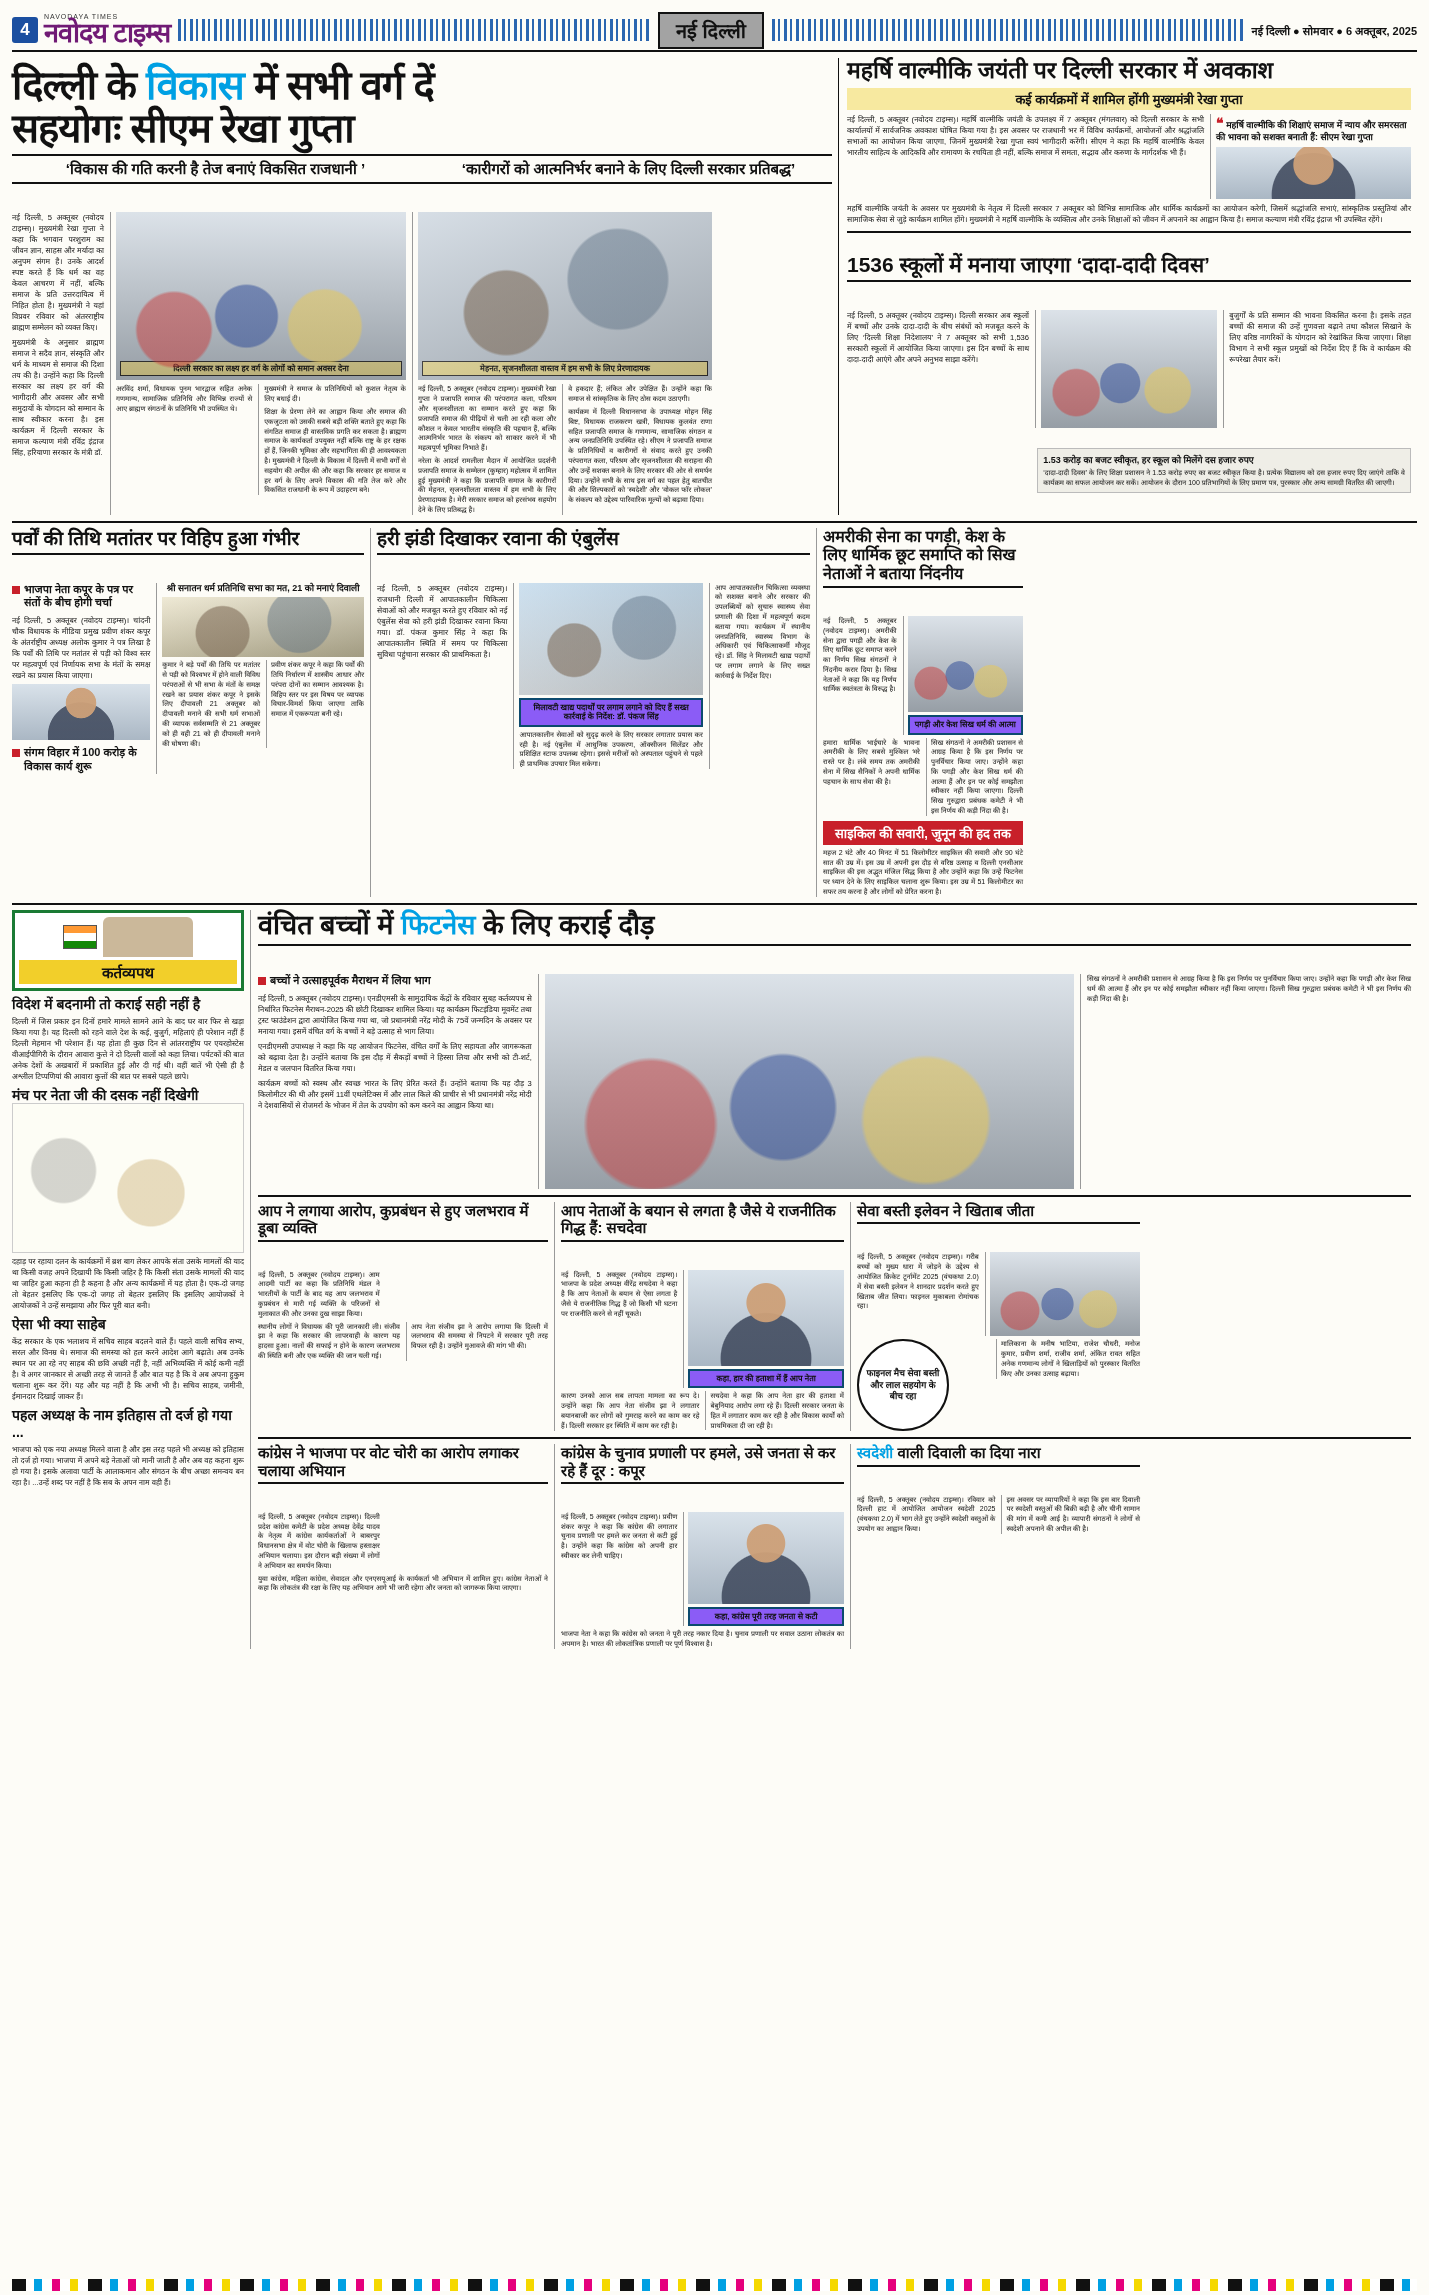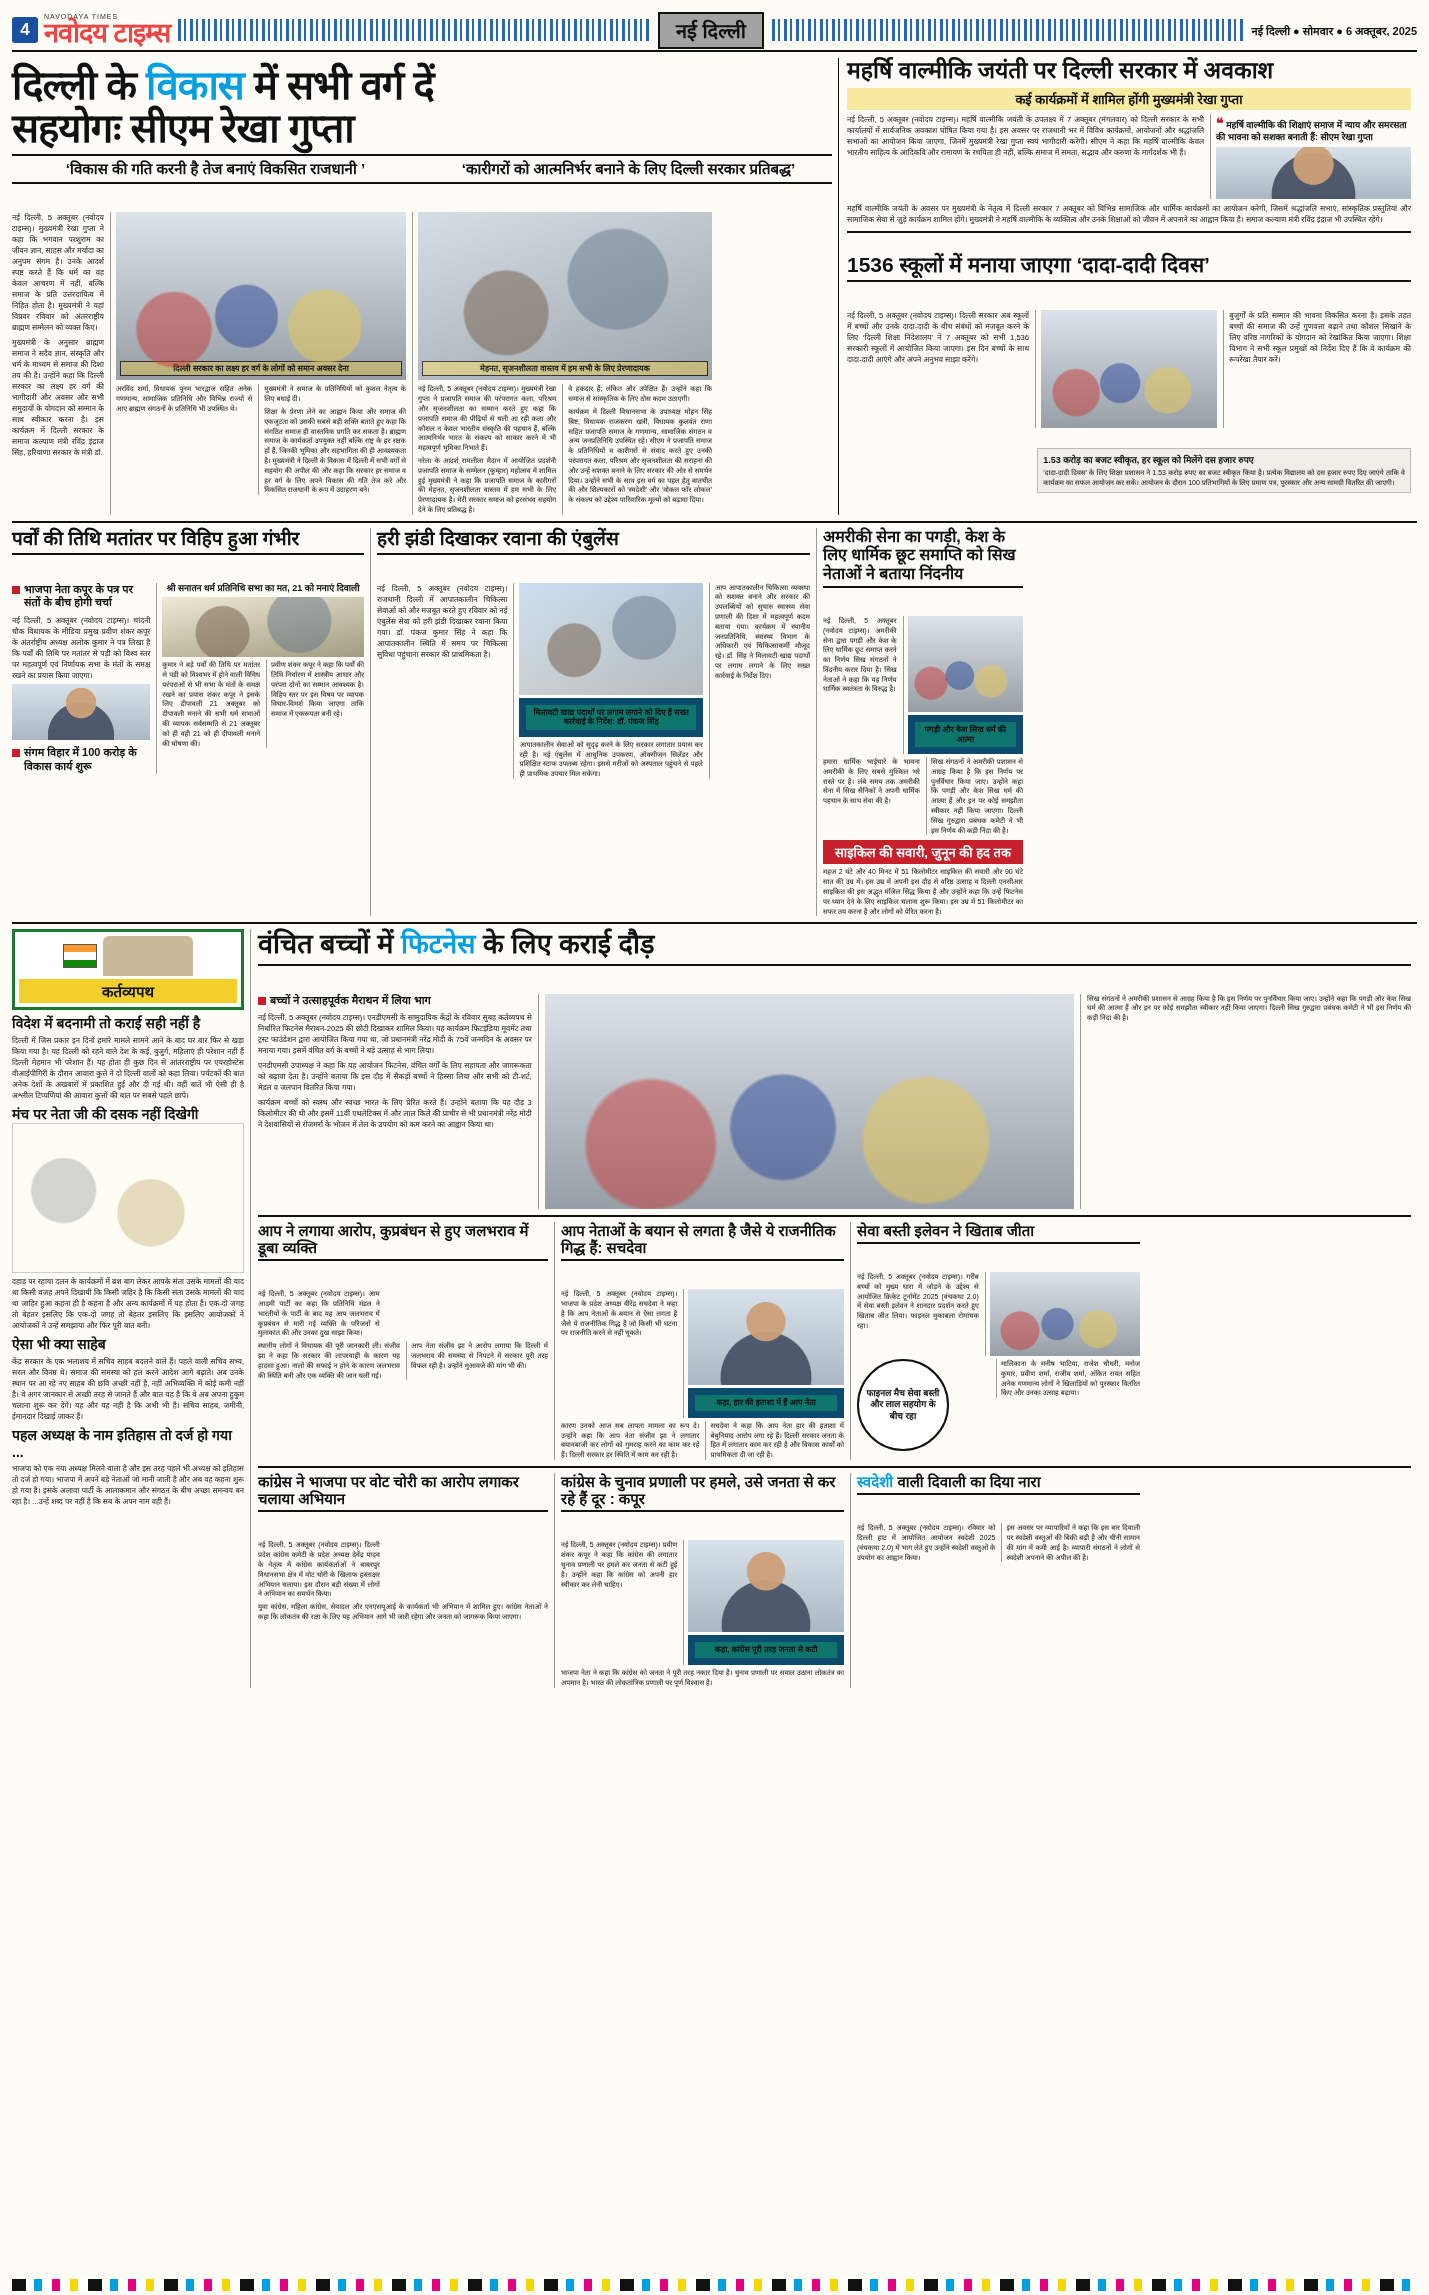--- a/index.html
+++ b/index.html
@@ -12,21 +12,21 @@
     position:relative;
   }
   .page { position:relative; width:1429px; height:2295px; padding:10px 12px; }
 
   
   .masthead { display:flex; align-items:center; height:42px; border-bottom:2px solid #111; position:relative; }
   .pagebadge { width:26px;height:26px;background:#1b4fa0;color:#fff;border-radius:3px;
     font-size:17px;font-weight:bold;display:flex;align-items:center;justify-content:center;margin-right:6px;}
   .logo-wrap { display:flex; flex-direction:column; align-items:flex-start; }
   .logo-eng { font-size:7px; letter-spacing:1px; color:#333; }
-  .logo-hi { font-size:27px; font-weight:bold; letter-spacing:-1px; color:#ef4444; line-height:1; }
+  .logo-hi { font-size:27px; font-weight:bold; letter-spacing:-1px; color:#701a75; line-height:1; }
   .barcode { flex:1; height:22px; margin:0 8px;
     background:repeating-linear-gradient(90deg,#2b66b0 0 3px,#fdfcf7 3px 6px,#2b66b0 6px 8px,#fdfcf7 8px 12px);}
   .citytag { border:2px solid #111; padding:3px 16px; font-size:20px; font-weight:bold; background:#a3a3a3; }
   .dateline { font-size:11px; font-weight:bold; text-align:right; white-space:nowrap; }
   .hl { height:2px; background:#111; }
   h1.head-main { font-size:40px; line-height:1.08; font-weight:bold; margin:6px 0 4px; letter-spacing:-1px;}
   .cy { color:#00a0e3; }
   h2.head { font-size:23px; font-weight:bold; line-height:1.12; margin:0 0 4px; }
   h3.head { font-size:17px; font-weight:bold; line-height:1.15; margin:0 0 3px; }
   .subhead { font-size:14px; font-weight:bold; line-height:1.2; }
@@ -52,21 +52,21 @@
       radial-gradient(circle at 45% 62%, rgba(40,70,150,.5) 0 16%, transparent 17%),
       radial-gradient(circle at 72% 68%, rgba(230,200,90,.55) 0 15%, transparent 16%),
       linear-gradient(180deg, rgba(255,255,255,.35), rgba(0,0,0,.25));}
   .ph.portrait:after{
     background:
       radial-gradient(circle at 50% 34%, rgba(205,160,120,.95) 0 19%, transparent 20%),
       radial-gradient(circle at 50% 92%, rgba(60,70,90,.85) 0 38%, transparent 39%),
       linear-gradient(180deg,#d9e2ea,#aab7c4);}
   .cap-over { position:absolute; left:4px; right:4px; bottom:4px; background:#f7e9a0;
     border:1px solid #333; font-size:8px; font-weight:bold; text-align:center; padding:2px 3px; line-height:1.2;}
-  .cap-bal { position:relative; background:#0f766e; border:7px solid #0c4a6e; font-size:8px; font-weight:bold;
+  .cap-bal { position:relative; background:#8b5cf6; border:2px solid #0c4a6e; font-size:8px; font-weight:bold;
     text-align:center; padding:3px 4px; line-height:1.2; margin-top:3px;}
 
   
   .cols { display:flex; gap:6px;margin-top:28px; }
   .vline { border-left:1px solid #999; }
   .sec { border-top:2px solid #111; margin-top:6px; padding-top:20px; }
   .quote { font-size:9px; font-weight:bold; line-height:1.3; }
   .qbox { background:#efeee7; border:1px solid #bbb; padding:4px 5px; }
   .circle-tag { width:92px;height:92px;border-radius:50%;border:2px solid #111;background:#fff;
     display:flex;align-items:center;justify-content:center;text-align:center;font-size:9px;font-weight:bold;line-height:1.25;padding:6px;}

